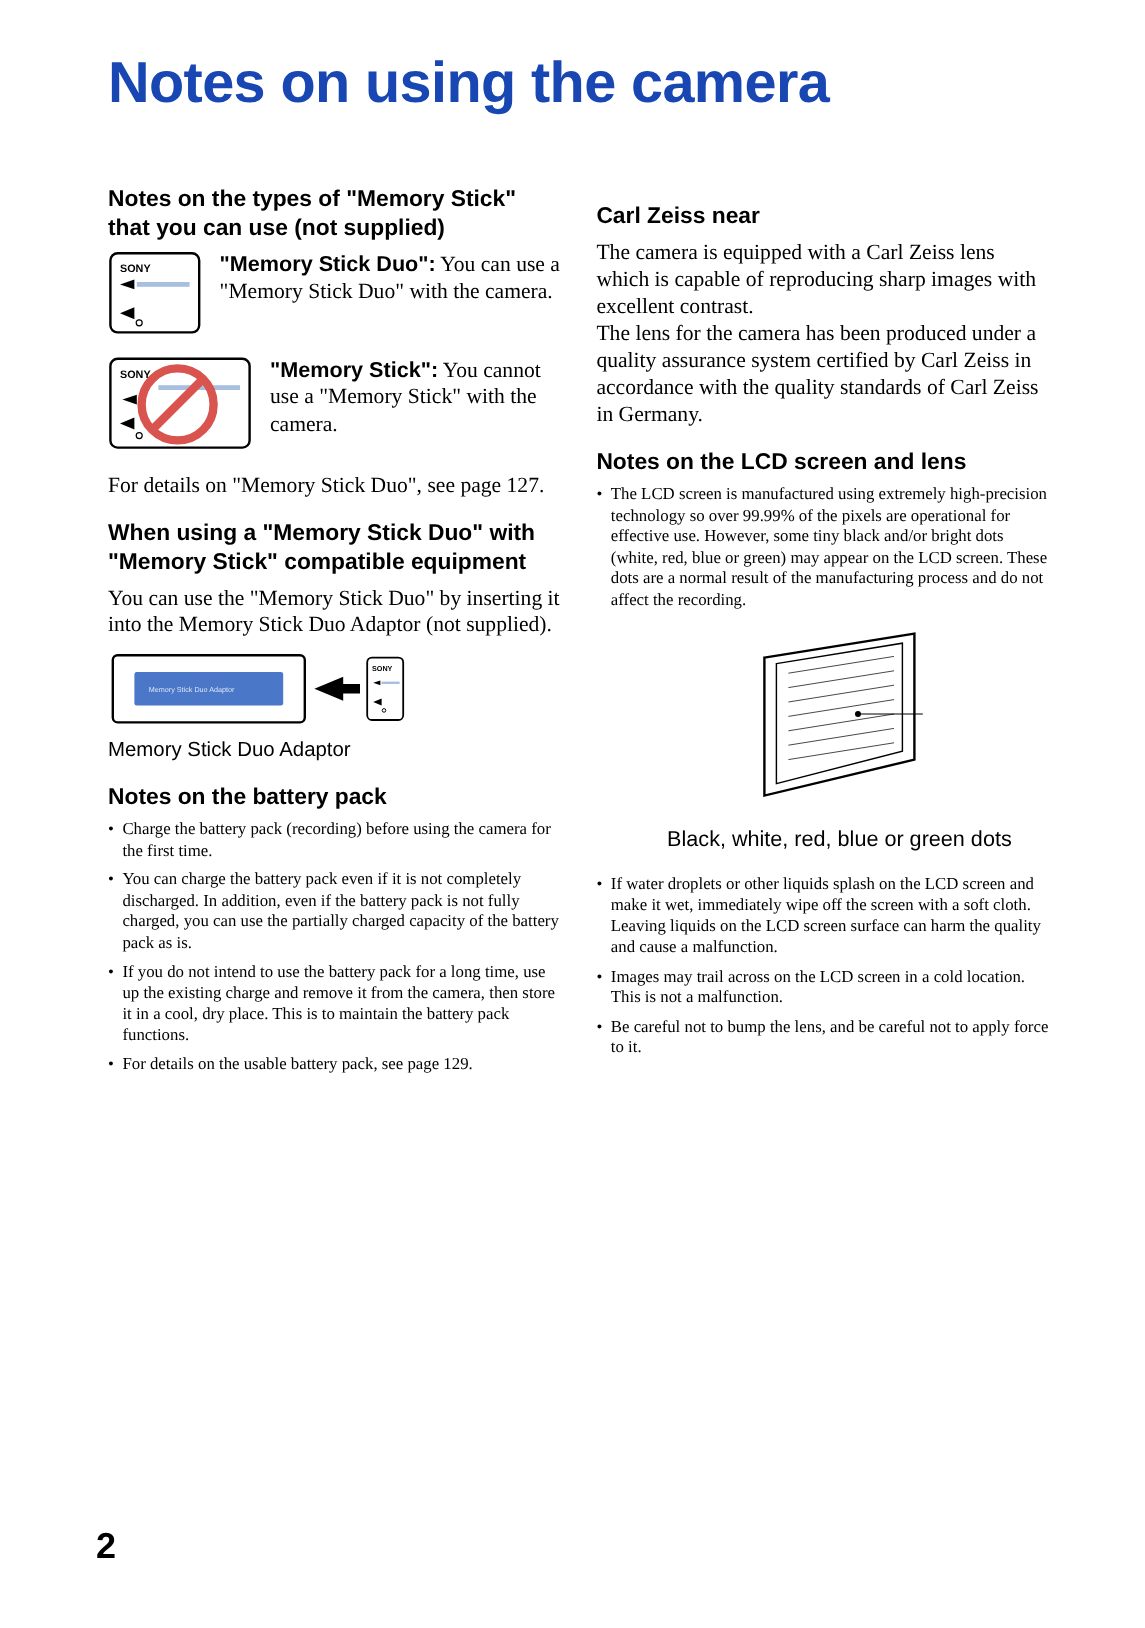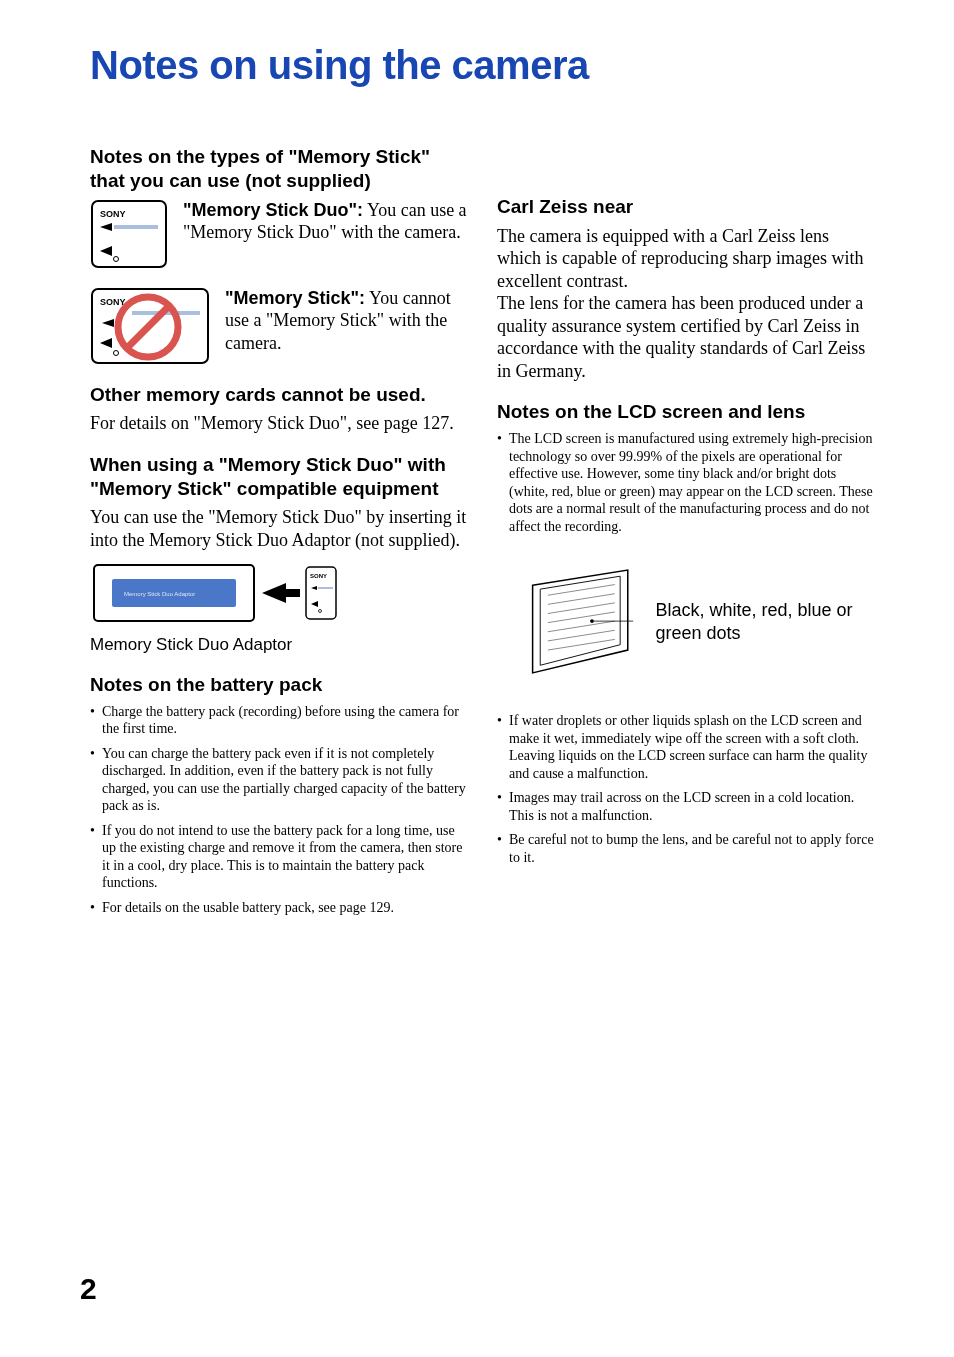--- a/index.html
+++ b/index.html
@@ -10,21 +10,21 @@
       font-family: "Times New Roman", Times, serif;
       font-size: 18px;
       line-height: 1.25;
       color: #000;
       padding: 40px 80px 30px 90px;
       position: relative;
     }
     .title {
       font-family: Arial, Helvetica, sans-serif;
       font-weight: 900;
-      font-size: 40px;
+      font-size: 48px;
       color: #1846b3;
       letter-spacing: -0.5px;
       margin-bottom: 55px;
       font-stretch: condensed;
     }
     .columns {
       display: flex;
       gap: 30px;
       align-items: center;
     }
@@ -47,21 +47,21 @@
       flex-shrink: 0;
     }
     .desc { }
     .bold-lead { font-family: Arial, Helvetica, sans-serif; font-weight: bold; font-size: 18px; }
     .para { margin-bottom: 10px; }
     .bullets { list-style: none; padding-left: 0; }
     .bullets li { position: relative; padding-left: 12px; margin-bottom: 7px; font-size: 14px; line-height: 1.25;}
     .bullets li::before { content: "•"; position: absolute; left: 0; top: 0; }
     .adaptor-fig { margin: 8px 0 4px 0; }
     .caption { font-family: Arial, Helvetica, sans-serif; font-size: 17px; margin-top: 2px; }
-    .lcd-fig { margin: 14px 0 18px 28px; display:flex; align-items:center; gap:20px;}
+    .lcd-fig { margin: 14px 0 18px 28px; display:flex; align-items:center; gap:20px;flex-direction:column;}
     .lcd-label { font-family: Arial, Helvetica, sans-serif; font-size: 18px; line-height:1.25;}
     .page-num {
       position: absolute;
       bottom: 50px;
       left: 80px;
       font-family: Arial, Helvetica, sans-serif;
       font-weight: bold;
       font-size: 30px;
     }
     .space-top { margin-top: 18px; }
@@ -101,21 +101,20 @@
         <circle cx="26" cy="66" r="2.5" fill="none" stroke="#000" stroke-width="1"></circle>
         <circle cx="58" cy="40" r="30" fill="none" stroke="#d9534f" stroke-width="7"></circle>
         <line x1="36" y1="62" x2="80" y2="18" stroke="#d9534f" stroke-width="7"></line>
       </svg>
       <div class="desc">
         <span class="bold-lead">"Memory Stick":</span>
         <span>You cannot use a "Memory Stick" with the camera.</span>
       </div>
     </div>
 
-    <div class="sub">Other memory cards cannot be used.</div>
     <div class="para">For details on "Memory Stick Duo", see page 127.</div>
 
     <div class="sub space-top">When using a "Memory Stick Duo" with "Memory Stick" compatible equipment</div>
     <div class="para">You can use the "Memory Stick Duo" by inserting it into the Memory Stick Duo Adaptor (not supplied).</div>
 
     <div class="adaptor-fig">
       <svg width="250" height="65" viewBox="0 0 250 65">
         <rect x="4" y="4" width="160" height="56" rx="4" fill="#fff" stroke="#000" stroke-width="2"></rect>
         <rect x="22" y="18" width="124" height="28" rx="2" fill="#4a77c7"></rect>
         <text x="34" y="35" font-family="Arial" font-size="6" fill="#dbe5f7">Memory Stick Duo Adaptor</text>

